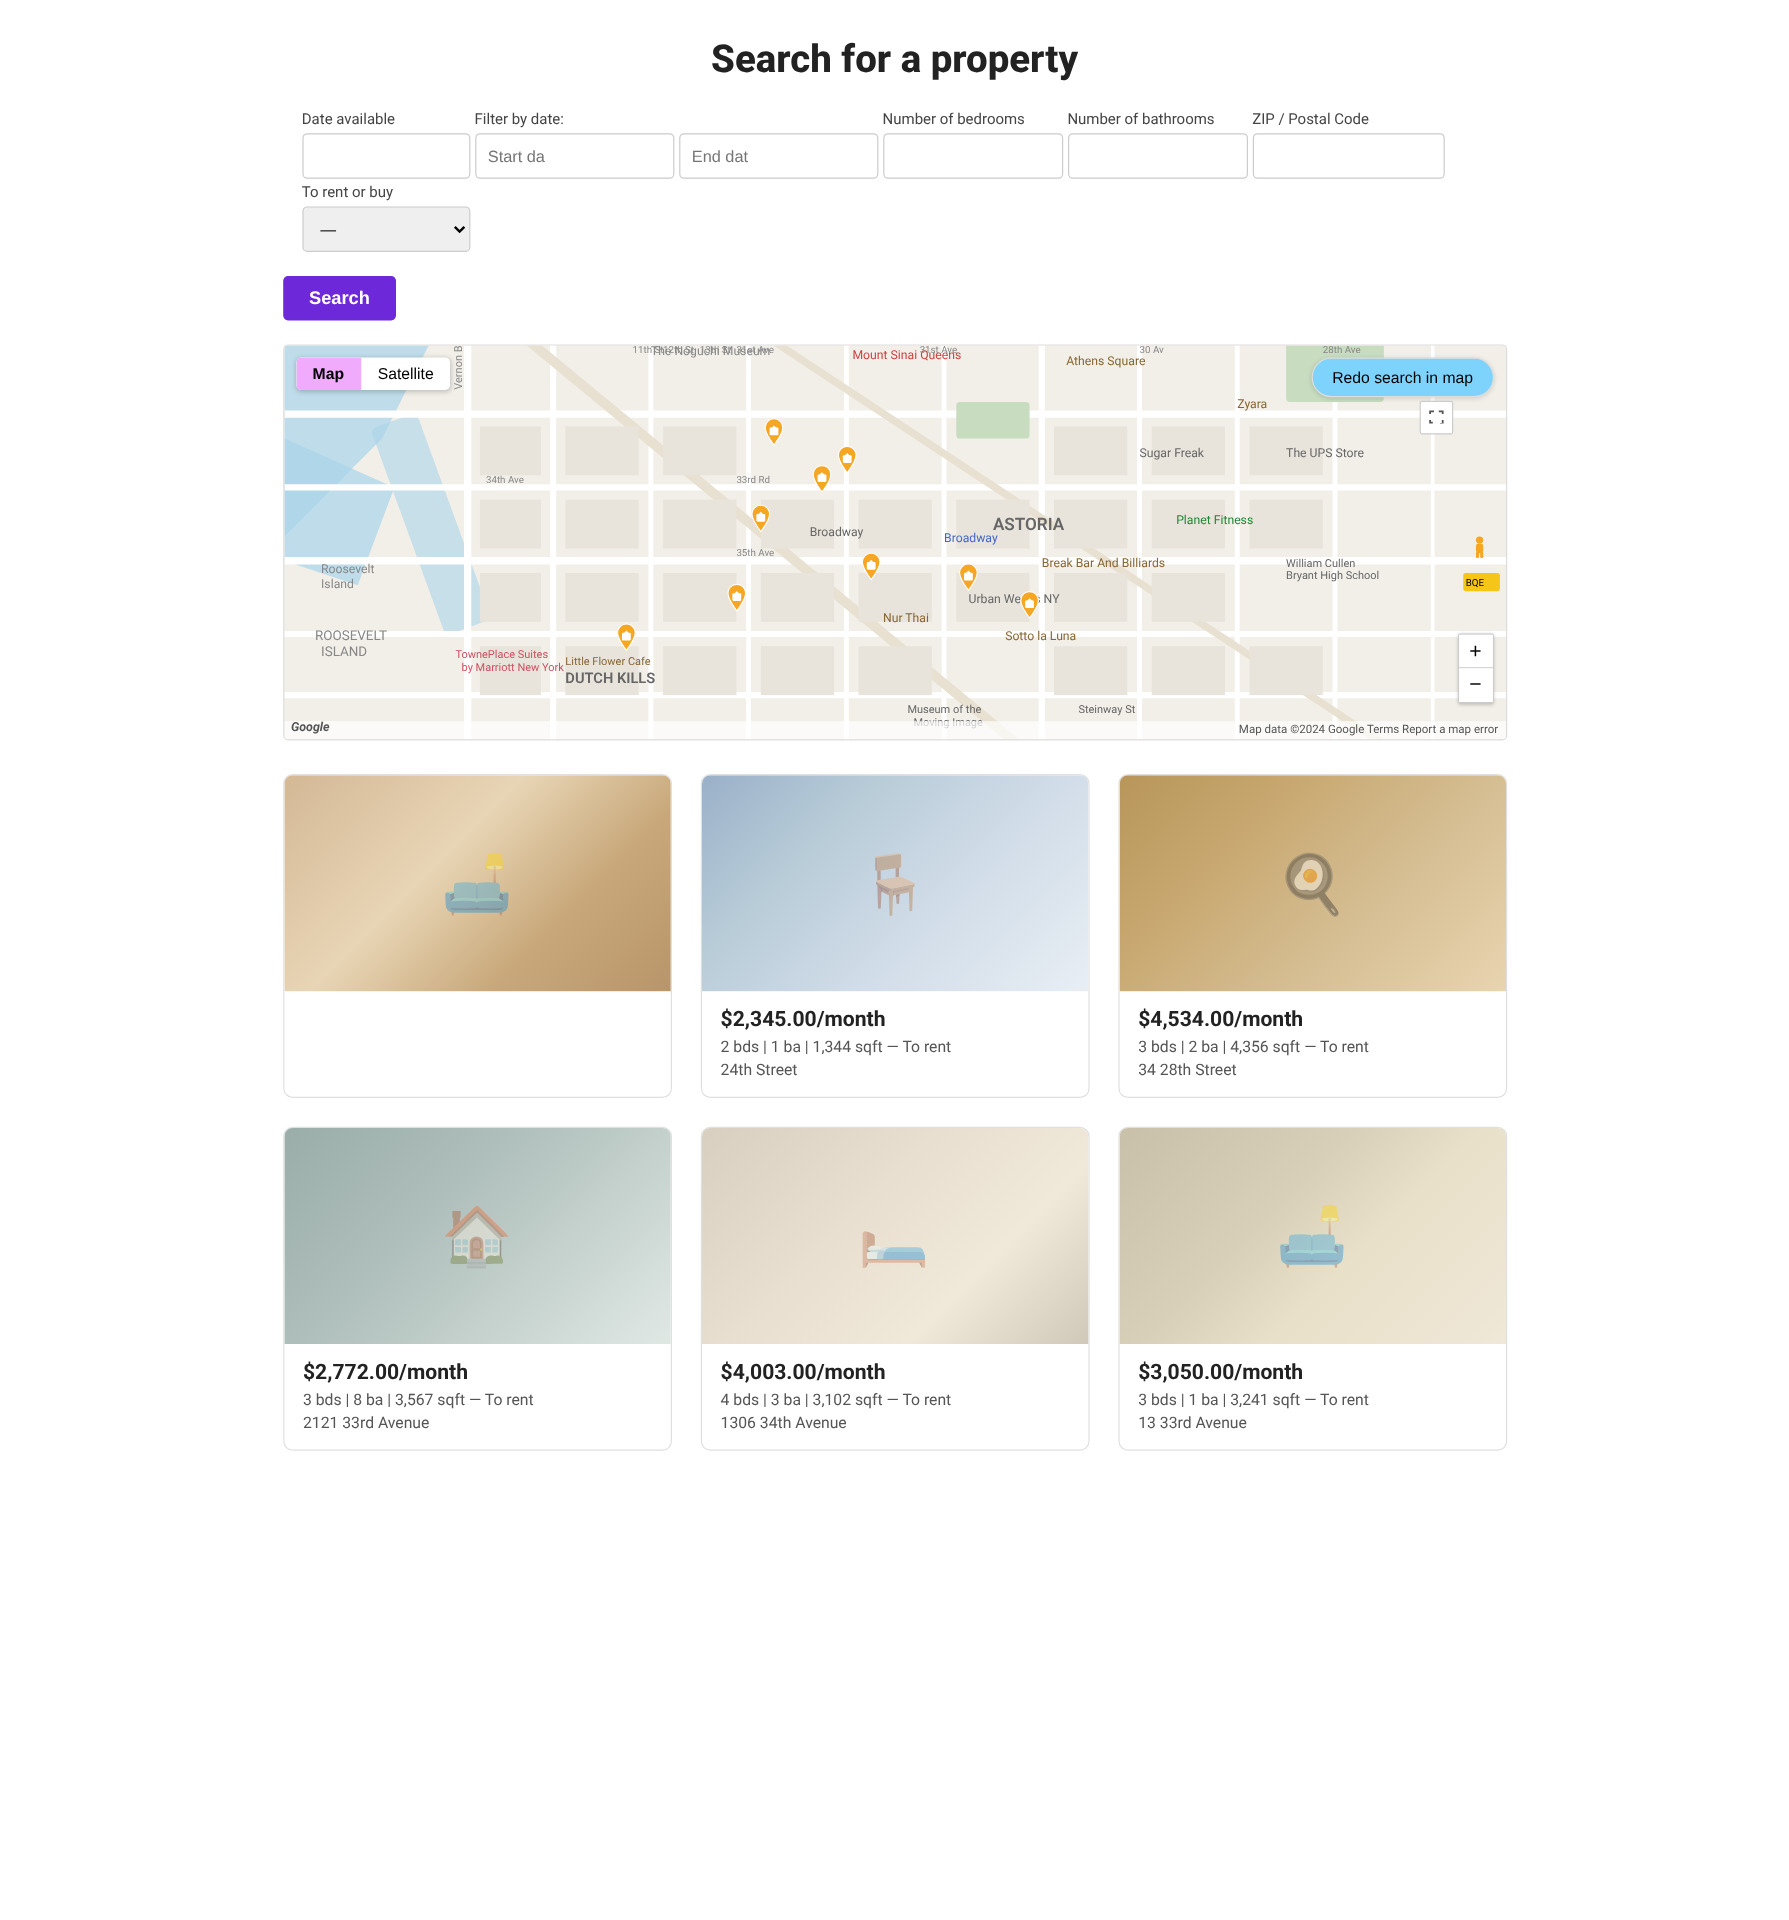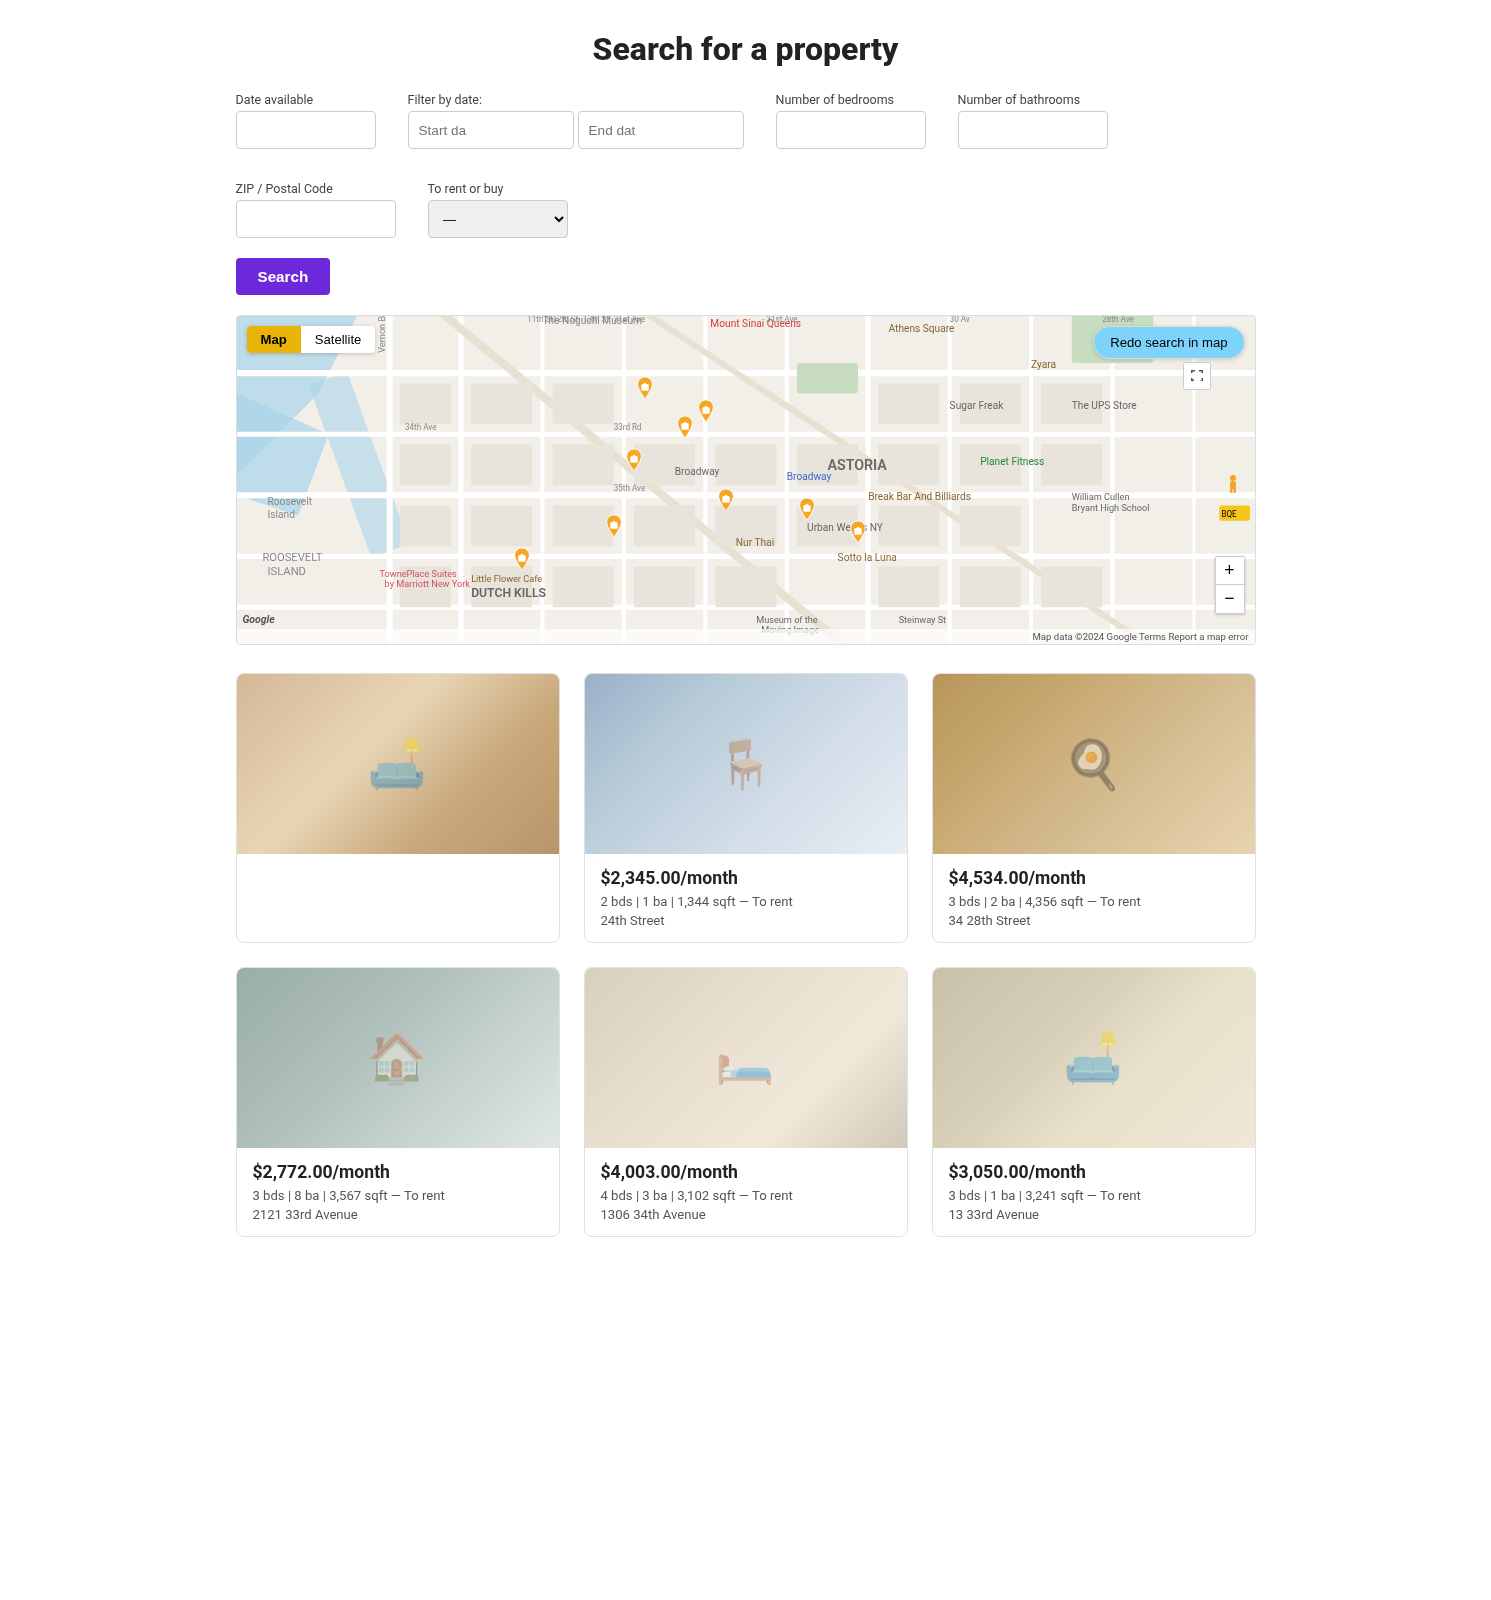--- a/index.html
+++ b/index.html
@@ -1,19 +1,19 @@
 <!DOCTYPE html>
 <html><head>
   <meta charset="utf-8">
   <style>
     * { box-sizing: border-box; margin: 0; padding: 0; }
     body { font-family: -apple-system, BlinkMacSystemFont, 'Segoe UI', Roboto, sans-serif; background: #fff; color: #222; }
     .page-wrapper { max-width: 1060px; margin: 0 auto; padding: 30px 20px; }
     h1 { font-size: 2rem; font-weight: 800; margin-bottom: 24px; text-align: center; }
-    .filters { display: flex; flex-wrap: wrap; gap: 32px; align-items: center; margin-bottom: 20px; }
+    .filters { display: flex; flex-wrap: wrap; gap: 4px; align-items: center; margin-bottom: 20px; margin-left: 16px; }
     .filter-group { display: flex; flex-direction: column; gap: 4px; }
     .filter-group label { font-size: 0.78rem; color: #444; }
     .filter-group input, .filter-group select {
       border: 1px solid #ccc; border-radius: 4px; padding: 8px 10px; font-size: 0.85rem; height: 38px;
     }
     .date-range { display: flex; gap: 4px; }
     .date-range input { width: 90px; }
     .filter-group input[type="text"] { width: 166px; }
     .filter-group.zip input { width: 160px; }
     .filter-group.rent-buy select { width: 140px; }
@@ -21,21 +21,21 @@
       background: #6d28d9; color: #fff; border: none; border-radius: 4px;
       padding: 10px 22px; font-size: 0.95rem; cursor: pointer; font-weight: 600;
     }
 
     
     .map-container { position: relative; width: 100%; height: 330px; border: 1px solid #ddd; border-radius: 4px; overflow: hidden; margin-bottom: 28px; background: #e8f0e8; }
     .map-inner { width: 100%; height: 100%; position: relative; }
     .map-svg { width: 100%; height: 100%; }
     .map-overlay-tabs { position: absolute; top: 10px; left: 10px; display: flex; background: #fff; border-radius: 4px; box-shadow: 0 1px 4px rgba(0,0,0,0.2); overflow: hidden; }
     .map-tab { padding: 6px 14px; font-size: 0.82rem; cursor: pointer; border: none; background: transparent; }
-    .map-tab.active { background: #eab308; font-weight: 600; }
+    .map-tab.active { background: #f0abfc; font-weight: 600; }
     .redo-search-btn {
       position: absolute; top: 10px; right: 10px; background: #7dd3fc; border: 1px solid #ddd;
       border-radius: 20px; padding: 8px 16px; font-size: 0.82rem; cursor: pointer; box-shadow: 0 1px 4px rgba(0,0,0,0.15);
       font-weight: 500;
     }
     .map-zoom { position: absolute; right: 10px; bottom: 30px; display: flex; flex-direction: column; background: #fff; border: 1px solid #ccc; border-radius: 2px; box-shadow: 0 1px 3px rgba(0,0,0,0.2); }
     .map-zoom button { width: 28px; height: 28px; border: none; background: #fff; cursor: pointer; font-size: 1.1rem; line-height: 1; }
     .map-zoom button:first-child { border-bottom: 1px solid #ccc; }
     .map-attribution { position: absolute; bottom: 0; left: 0; right: 0; background: rgba(255,255,255,0.7); font-size: 0.6rem; padding: 2px 6px; color: #555; text-align: right; }
 
@@ -321,21 +321,21 @@
         </div>
 
         
         <div class="map-zoom">
           <button>+</button>
           <button>−</button>
         </div>
 
         
         <div class="map-attribution">
-          <span style="position:absolute;left:6px;bottom:18px;font-size:0.65rem;color:#555;font-style:italic;font-weight:bold;">Google</span>
+          <span style="position:absolute;left:6px;bottom:4px;font-size:0.65rem;color:#555;font-style:italic;font-weight:bold;">Google</span>
           <span>Map data ©2024 Google  Terms  Report a map error</span>
         </div>
       </div>
     </div>
   </div>
 
   
   <div class="property-grid" id="property-grid">
   <div class="property-card">
       <div class="property-img-placeholder img-1"></div>

